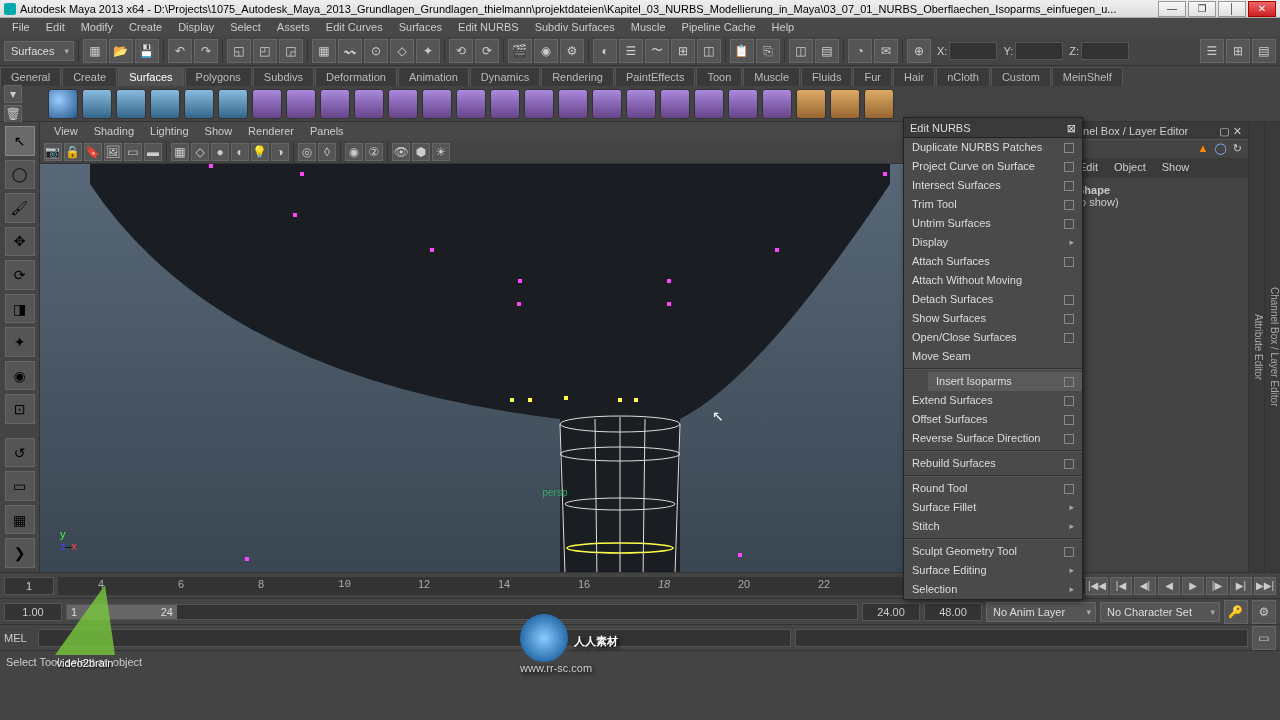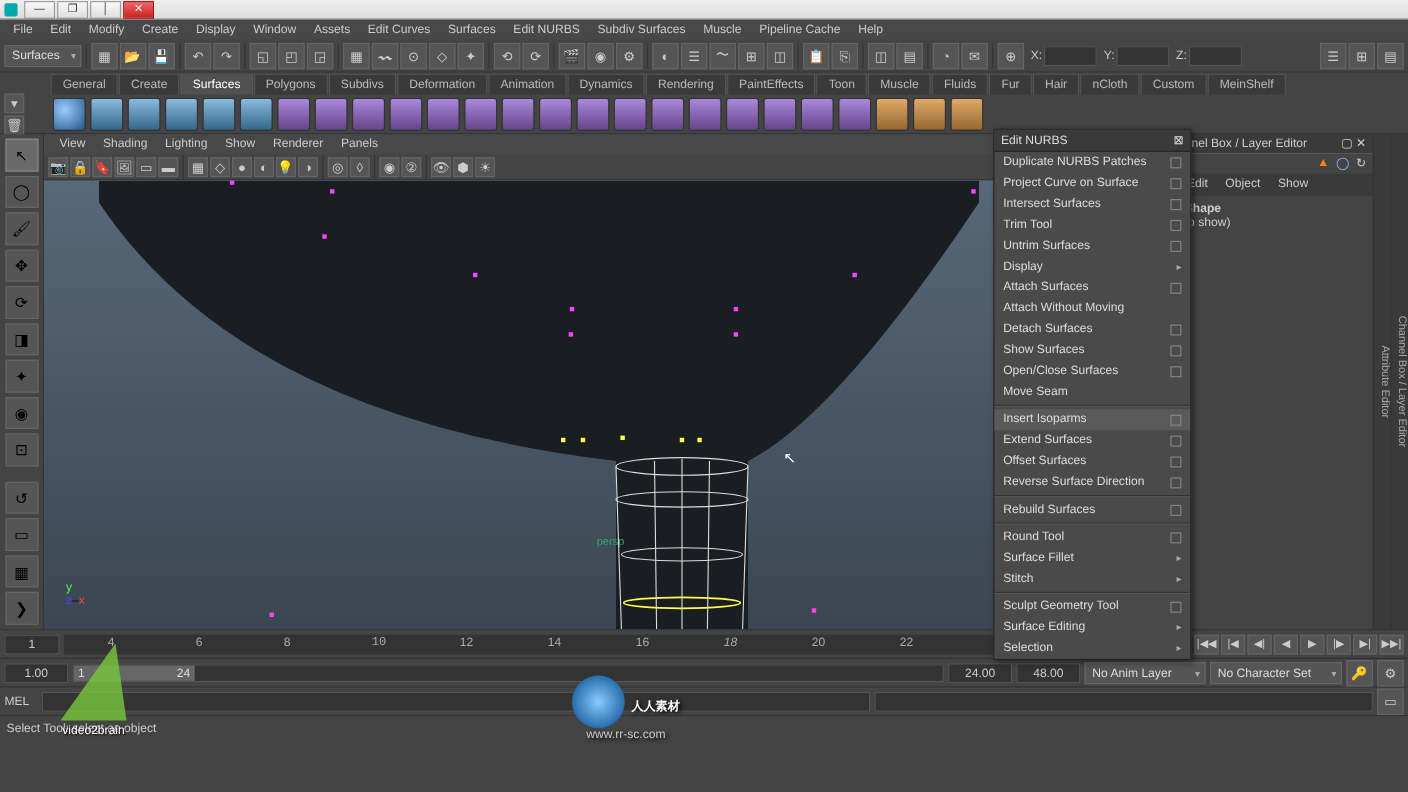--- a/index.html
+++ b/index.html
@@ -10,21 +10,21 @@
 .titlebar .winbtn { width: 28px; height: 16px; margin-left: 2px; border: 1px solid #999; background: linear-gradient(#f8f8f8,#e0e0e0); text-align: center; line-height: 14px; font-size: 10px; color:#333; }
 .titlebar .winbtn.close { background: linear-gradient(#e66,#c22); color: #fff; border-color:#a00;}
 .menubar { height: 18px; background: #484848; display: flex; align-items: center; padding: 0 4px; }
 .menubar .mitem { color: #ccc; padding: 0 8px; line-height: 18px; cursor: default; }
 .row { display: flex; align-items: center; height: 30px; background: #444; border-bottom: 1px solid #333; padding: 0 4px; gap: 2px;}
 .dropdown { background: #555; color: #ddd; border: 1px solid #666; height: 20px; padding: 0 18px 0 6px; line-height: 18px; position: relative; min-width:70px;}
 .dropdown::after { content:"▾"; position:absolute; right:4px; color:#aaa; font-size:9px;}
 .ibtn { width: 24px; height: 24px; background: #555; border: 1px solid #666; display: inline-flex; align-items:center; justify-content:center; color:#ccc; font-size:12px;}
 .ibtn.sm { width:18px; height:18px;}
 .sep { width:1px; height:22px; background:#333; margin:0 2px;}
-.shelf-tabs { height: 20px; background:#444; display:flex; align-items:flex-end; padding-left:46px;}
+.shelf-tabs { height: 20px; background:#444; display:flex; align-items:flex-end; }
 .shelf-tabs .tab { color:#bbb; padding:3px 10px; background:#3a3a3a; margin-right:1px; border-top:1px solid #555; border-left:1px solid #555; border-right:1px solid #555;}
 .shelf-tabs .tab.active { background:#505050; color:#fff;}
 .shelf { height: 36px; background:#444; display:flex; align-items:center; padding:0 4px; gap:4px; border-bottom:1px solid #333;}
 .shelf .sbtn { width:30px; height:30px; background:linear-gradient(#666,#444); border:1px solid #333; border-radius:3px;}
 .shelf .sbtn.sphere { background: radial-gradient(circle at 35% 35%, #9cf, #258);}
 .shelf .sbtn.box { background:linear-gradient(#8bd,#368);}
 .shelf .sbtn.purple { background:linear-gradient(#a8d,#648);}
 .shelf .sbtn.orange { background:linear-gradient(#da6,#963);}
 .main { display:flex; height: 450px; }
 .toolbox { width:40px; background:#444; border-right:1px solid #333; display:flex; flex-direction:column; gap:4px; padding:4px; align-items:center;}
@@ -42,21 +42,21 @@
 .cv.sel { background:#ff4;}
 .side-panel { width:178px; background:#444; border-left:1px solid #333; display:flex; flex-direction:column;}
 .side-panel .hdr { height:18px; background:#3a3a3a; color:#ccc; padding:0 6px; line-height:18px; border-bottom:1px solid #555; display:flex; justify-content:space-between;}
 .side-panel .tabs2 { height:20px; display:flex; background:#3a3a3a;}
 .side-panel .tabs2 .t2 { color:#ccc; padding:3px 8px;}
 .side-panel .body { padding:6px; color:#ccc;}
 .vert-tab { width:16px; background:#3a3a3a; writing-mode:vertical-rl; text-align:center; color:#aaa; padding:6px 0; font-size:10px; border-left:1px solid #333;}
 .float-menu { position:absolute; left:903px; top:117px; width:180px; background:#4a4a4a; border:1px solid #222; box-shadow:2px 2px 6px rgba(0,0,0,0.5); z-index:100;}
 .float-menu .fm-title { height:20px; background:#3a3a3a; color:#ddd; padding:0 6px; line-height:20px; display:flex; justify-content:space-between; border-bottom:1px solid #222;}
 .float-menu .fm-item { height:19px; color:#ddd; padding:0 8px; line-height:19px; display:flex; justify-content:space-between; align-items:center;}
-.float-menu .fm-item.hl { background:#5a5a5a;}
+.float-menu .fm-item.hl { background:#5a5a5a;margin-left:24px;}
 .float-menu .fm-item .opt { width:10px; height:10px; border:1px solid #888;}
 .float-menu .fm-item .arrow { color:#aaa; font-size:9px;}
 .float-menu .fm-sep { height:2px; margin:2px 0; border-top:1px solid #333; border-bottom:1px solid #555;}
 .timeline { height:26px; background:#444; display:flex; align-items:center; border-top:1px solid #333; padding:0 4px;}
 .timeline .frame-in { width:50px; height:18px; background:#333; color:#ccc; border:1px solid #555; text-align:center; line-height:16px;}
 .ruler { flex:1; height:18px; background:#333; margin:0 4px; position:relative; color:#aaa; font-size:9px; overflow:hidden;}
 .ruler .tick { position:absolute; top:1px;}
 .range-row { height:26px; background:#444; display:flex; align-items:center; padding:0 4px; gap:4px; border-top:1px solid #333;}
 .range-row .fin { width:58px; height:18px; background:#333; color:#ccc; border:1px solid #555; text-align:center; line-height:16px;}
 .range-row .slider { flex:1; height:16px; background:#333; border:1px solid #555; position:relative;}
@@ -67,40 +67,41 @@
 .status-row { height:22px; background:#444; display:flex; align-items:center; padding:0 6px; color:#ccc; border-top:1px solid #333;}
 .play-ctrl { display:flex; gap:2px;}
 .play-ctrl .pbtn { width:22px; height:18px; background:#555; border:1px solid #666; color:#ccc; text-align:center; line-height:16px; font-size:10px;}
 .coord-field { width:48px; height:18px; background:#333; border:1px solid #555; color:#ccc; padding:0 2px; line-height:16px;}
 .coord-lbl { color:#ccc; margin-left:4px;}
 .watermark { position:absolute; left:55px; top:585px; z-index:200; pointer-events:none;}
 .watermark .tri { width:0; height:0; border-left:50px solid transparent; border-bottom:70px solid rgba(120,200,60,0.8); border-right:10px solid transparent; display:inline-block;}
 .watermark .txt { color:#fff; text-shadow:1px 1px 2px #000; font-size:11px;text-align:center;}
 .wm2 { position:absolute; left:520px; top:614px; z-index:200; color:#fff; font-size:28px; font-weight:bold; text-shadow:2px 2px 4px #000; pointer-events:none;}
 .wm2 .circ { display:inline-block; width:48px; height:48px; border-radius:50%; background:radial-gradient(#8cf,#048); vertical-align:middle; margin-right:6px; position:relative;}
-.wm2 .sub { font-size:11px; display:block; color:#ccc; font-weight:normal;text-align:center;}
+.wm2 .sub { font-size:11px; display:block; color:#ccc; font-weight:normal;}
 </style>
 </head>
 <body>
 
 <div class="titlebar">
   <div class="app-icon"></div>
+  <div class="title">Autodesk Maya 2013 x64  -  D:\Projects\1075_Autodesk_Maya_2013_Grundlagen_Grundlagen_thielmann\projektdateien\Kapitel_03_NURBS_Modellierung_in_Maya\03_07_01_NURBS_Oberflaechen_Isoparms_einfuegen_u...</div>
   <div class="winbtn">—</div>
   <div class="winbtn">❐</div>
   <div class="winbtn">│</div>
   <div class="winbtn close">✕</div>
 </div>
 
 <div class="menubar" id="menubar">
     <div class="mitem">File</div>
     <div class="mitem">Edit</div>
     <div class="mitem">Modify</div>
     <div class="mitem">Create</div>
     <div class="mitem">Display</div>
-    <div class="mitem">Window</div>
+    <div class="mitem">Select</div>
     <div class="mitem">Assets</div>
     <div class="mitem">Edit Curves</div>
     <div class="mitem">Surfaces</div>
     <div class="mitem">Edit NURBS</div>
     <div class="mitem">Subdiv Surfaces</div>
     <div class="mitem">Muscle</div>
     <div class="mitem">Pipeline Cache</div>
     <div class="mitem">Help</div>
   </div>
 

